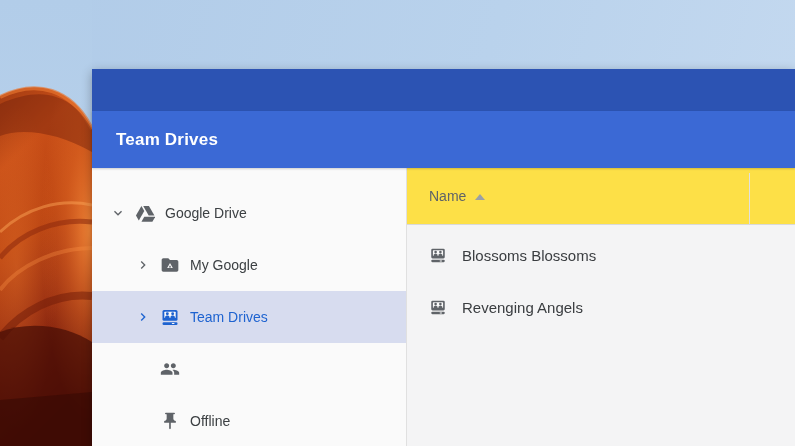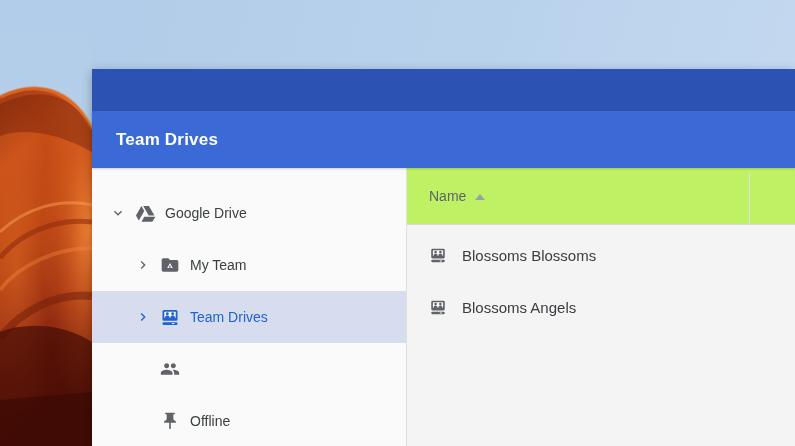--- a/index.html
+++ b/index.html
@@ -28,21 +28,21 @@
   .tree-row.lv1{padding-left:43px;}
   .tree-row .chev{width:16px;height:16px;margin-right:9px;flex:0 0 auto;color:#5f6368;}
   .tree-row .chev.empty{visibility:hidden;}
   .tree-row .t-icon{width:20px;height:20px;margin-right:10px;flex:0 0 auto;color:#5f6368;}
   .tree-row.selected{background:#d7dcef;color:#1e63d0;}
   .tree-row.selected .chev,.tree-row.selected .t-icon{color:#1e63d0;}
   .tree-row svg{display:block;width:100%;height:100%;}
 
   
   .main-panel{flex:1;min-width:0;background:#f4f4f5;display:flex;flex-direction:column;}
-  .list-header{height:56px;flex:0 0 auto;background:#bef264;border-bottom:1px solid #d9d9d9;
+  .list-header{height:56px;flex:0 0 auto;background:#fde047;border-bottom:1px solid #d9d9d9;
     display:flex;align-items:center;padding-left:22px;position:relative;cursor:pointer;}
   .col-name{font-size:14px;color:#5f6368;}
   .sort-arrow{width:0;height:0;border-left:5px solid transparent;border-right:5px solid transparent;
     border-bottom:6px solid #9aa0a6;margin-left:9px;margin-top:1px;}
   .col-divider{position:absolute;left:342px;top:5px;bottom:0;width:1px;background:#e0e0e0;}
   .file-list{padding-top:4px;}
   .file-row{height:52px;display:flex;align-items:center;padding-left:22px;font-size:15px;
     color:#3a3d40;cursor:pointer;}
   .file-row .f-icon{width:18px;height:18px;margin-right:15px;flex:0 0 auto;color:#5f6368;}
   .file-row svg{display:block;width:100%;height:100%;}
@@ -157,21 +157,21 @@
         <span class="chev">
             <svg>
               <use href="#i-chevron-right"></use>
             </svg>
           </span>
         <span class="t-icon">
             <svg>
               <use href="#i-folder-drive"></use>
             </svg>
           </span>
-        <span>My Team</span>
+        <span>My Google</span>
       </div>
 
       <div class="tree-row lv1 selected">
         <span class="chev">
             <svg>
               <use href="#i-chevron-right"></use>
             </svg>
           </span>
         <span class="t-icon">
             <svg>
@@ -225,18 +225,18 @@
               </svg>
             </span>
           <span>Blossoms Blossoms</span>
         </div>
         <div class="file-row">
           <span class="f-icon">
               <svg>
                 <use href="#i-teamdrive"></use>
               </svg>
             </span>
-          <span>Blossoms Angels</span>
+          <span>Revenging Angels</span>
         </div>
       </div>
     </div>
   </div>
 </div>
 
 </body></html>

